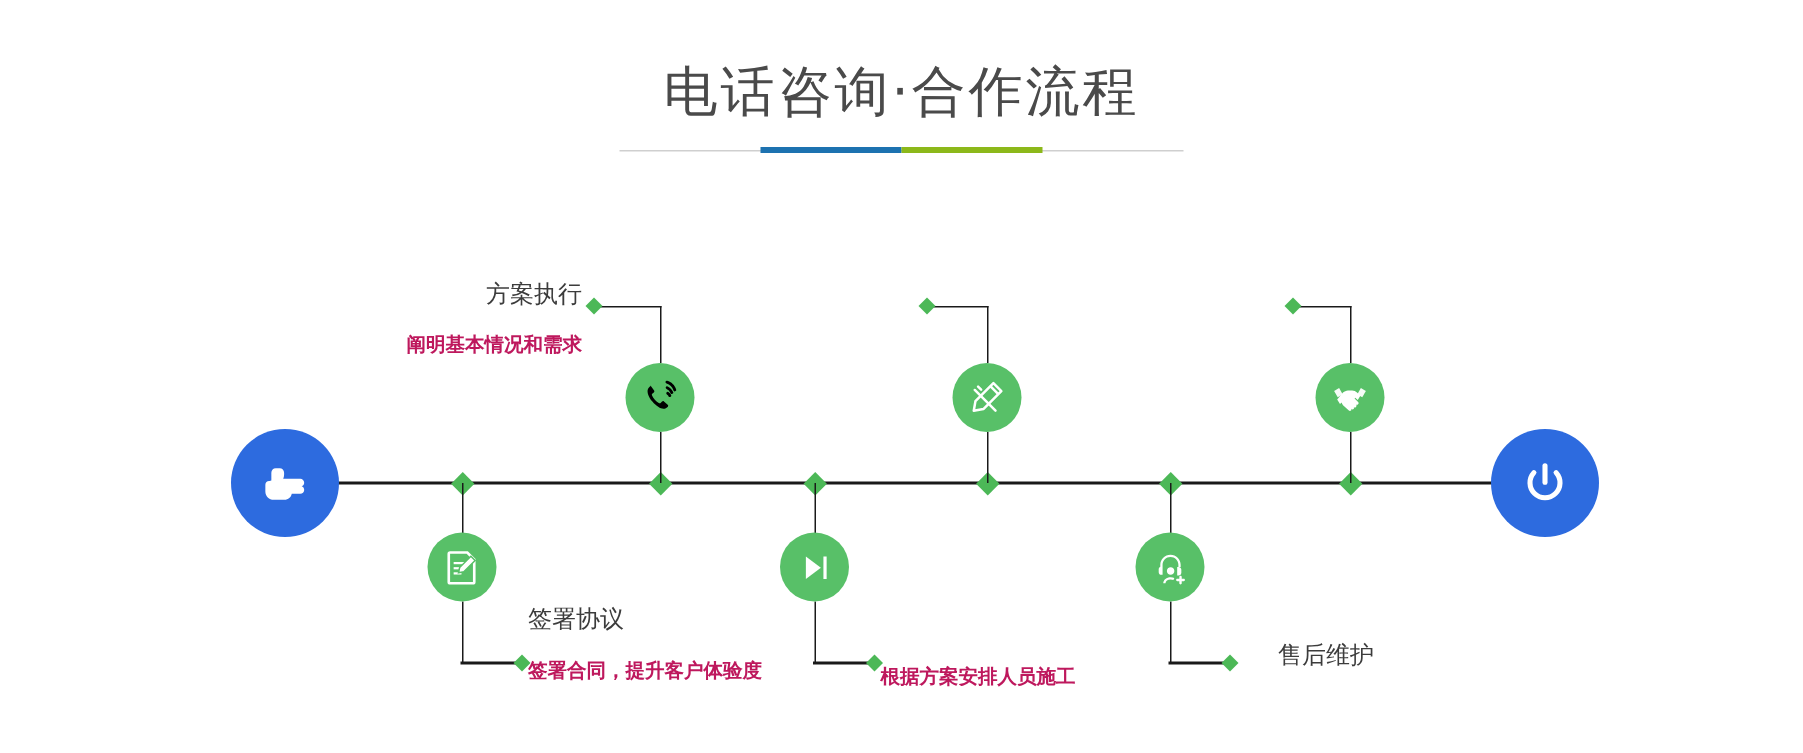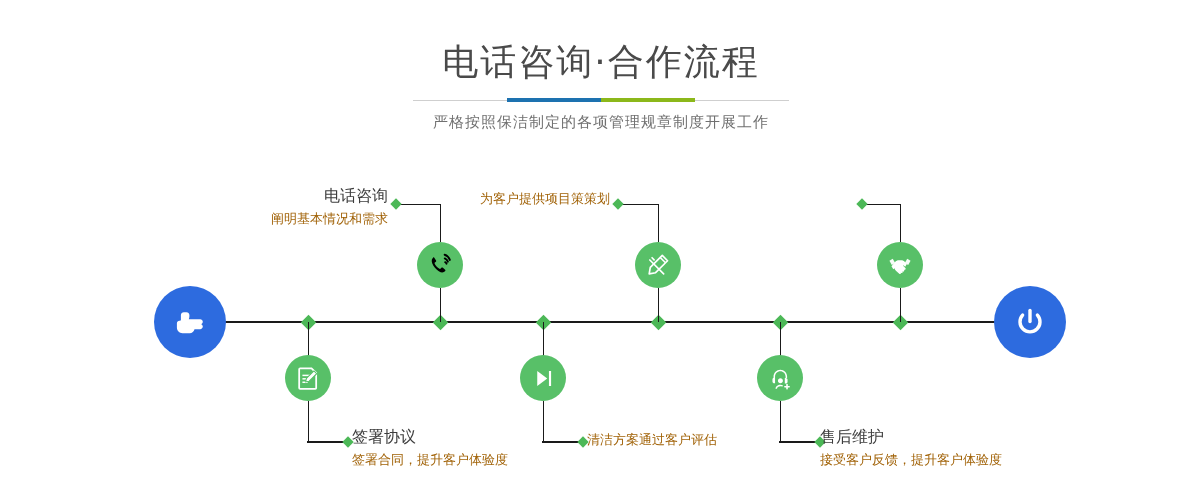--- a/index.html
+++ b/index.html
@@ -42,37 +42,36 @@
   .hline{position:absolute;height:1.6px;background:#1a1a1a;}
 
   .diamond{
     position:absolute;width:11px;height:11px;background:#4cb857;
     transform:rotate(45deg);
   }
   .diamond.small{width:8px;height:8px;}
 
   .label{position:absolute;white-space:nowrap;}
   .label .lab-title{font-size:16px;color:#3c3c3c;line-height:20px;}
-  .label .lab-sub{font-size:13px;color:#a16207;line-height:19px;margin-top:3px;}
+  .label .lab-sub{font-size:13px;color:#be185d;line-height:19px;margin-top:15px;font-weight:bold;}
   .label.right-align{text-align:right;}
   .label.left-align{text-align:left;}
 </style>
 </head>
 <body>
 
 <div class="page">
 
   <div class="header">
     <div class="title">电话咨询·合作流程</div>
     <div class="divider">
       <div class="base"></div>
       <div class="seg-blue"></div>
       <div class="seg-green"></div>
     </div>
-    <div class="subtitle">严格按照保洁制定的各项管理规章制度开展工作</div>
   </div>
 
   <div class="flow">
 
     <div class="axis"></div>
 
     <div class="endpoint" style="left:154px;top:286px;">
       <span>
         <svg width="40" height="40" viewBox="0 0 40 40">
           <g fill="#ffffff">
@@ -102,41 +101,41 @@
         <svg width="27" height="27" viewBox="0 0 28 28">
           <path d="M7.2 5.4c-.9.5-1.9 1.6-2.2 2.7-.5 1.9.5 5 3.2 8.2 2.7 3.2 5.6 5 7.6 5 1.2 0 2.4-.7 3.1-1.5.4-.5.3-.9-.1-1.3l-2.6-2.3c-.4-.4-.9-.3-1.3.1l-1 1c-.3.3-.6.3-1 .1-1-.5-2.1-1.4-3-2.4-.9-1-1.6-2.1-2-3.1-.2-.4-.1-.7.2-1l1.1-.9c.4-.3.5-.8.2-1.3l-2-2.9c-.3-.5-.8-.6-1.3-.4z"></path>
           <path d="M17.5 6.3a1 1 0 0 1 1.3-.5c1.6.7 3 2.1 3.7 3.7a1 1 0 1 1-1.8.8 5.7 5.7 0 0 0-2.7-2.7 1 1 0 0 1-.5-1.3z"></path>
           <path d="M17.9 10.2a1 1 0 0 1 1.3-.5c.8.4 1.5 1.1 1.9 1.9a1 1 0 1 1-1.8.8 2.3 2.3 0 0 0-.9-.9 1 1 0 0 1-.5-1.3z"></path>
           <path d="M17.3 2.6a1 1 0 0 1 1.2-.7c2.8.7 5.3 3.1 6.1 5.9a1 1 0 1 1-1.9.5 7.2 7.2 0 0 0-4.7-4.5 1 1 0 0 1-.7-1.2z"></path>
           <g fill="none"></g>
         </svg>
       </span>
     </div>
     <div class="label right-align" style="left:170px;top:186px;width:218px;">
-      <div class="lab-title">电话咨询</div>
+      <div class="lab-title">方案执行</div>
       <div class="lab-sub">阐明基本情况和需求</div>
     </div>
 
     <div class="diamond" style="left:302.5px;top:316.5px;"></div>
     <div class="vline" style="left:307.5px;top:322px;height:34px;"></div>
     <div class="vline" style="left:307.5px;top:401px;height:41px;"></div>
     <div class="hline" style="left:307px;top:441px;width:39px;"></div>
     <div class="diamond small" style="left:344px;top:438px;"></div>
     <div class="node" style="left:285px;top:355px;">
       <span>
         <svg width="26" height="26" viewBox="0 0 28 28">
           <path d="M5.5 3.6h12.3l5 5v16.1a1 1 0 0 1-1 1H5.5a1 1 0 0 1-1-1V4.6a1 1 0 0 1 1-1z" fill="none" stroke="#ffffff" stroke-width="1.9"></path>
           <rect x="8" y="10.4" width="8.2" height="1.6" fill="#ffffff"></rect>
           <rect x="8" y="14.1" width="8.2" height="1.6" fill="#ffffff"></rect>
           <rect x="8" y="17.8" width="5.6" height="1.6" fill="#ffffff"></rect>
           <path d="M20.4 6.3l3 3-8.1 8.1-3.8.8.8-3.8 8.1-8.1z" fill="#ffffff" stroke="#58c068" stroke-width="1.1"></path>
         </svg>
       </span>
     </div>
-    <div class="label left-align" style="left:352px;top:427px;width:260px;">
+    <div class="label left-align" style="left:352px;top:403px;width:260px;">
       <div class="lab-title">签署协议</div>
       <div class="lab-sub">签署合同，提升客户体验度</div>
     </div>
 
     <div class="diamond" style="left:652.5px;top:316.5px;"></div>
     <div class="vline" style="left:657.5px;top:288px;height:34px;"></div>
     <div class="vline" style="left:657.5px;top:204px;height:38px;"></div>
     <div class="hline" style="left:618px;top:203.5px;width:41px;"></div>
     <div class="diamond small" style="left:614px;top:200px;"></div>
     <div class="node" style="left:635px;top:242px;">
@@ -153,38 +152,37 @@
           <g stroke="#ffffff" stroke-width="1.8" fill="none" stroke-linecap="round">
             <path d="M5.2 8.6l14.9 14.9"></path>
             <path d="M7.6 6.2l2.2 2.2"></path>
             <path d="M4.2 9.6l2.2 2.2" opacity="0"></path>
           </g>
           <path d="M4.1 7.6l3.4-3.4 2.3 2.3-3.4 3.4z" fill="#ffffff" opacity="0"></path>
         </svg>
       </span>
     </div>
     <div class="label right-align" style="left:400px;top:186px;width:210px;">
-      <div class="lab-sub">为客户提供项目策策划</div>
     </div>
 
     <div class="diamond" style="left:537.5px;top:316.5px;"></div>
     <div class="vline" style="left:542.5px;top:322px;height:34px;"></div>
     <div class="vline" style="left:542.5px;top:401px;height:41px;"></div>
     <div class="hline" style="left:542px;top:441px;width:39px;"></div>
     <div class="diamond small" style="left:579px;top:438px;"></div>
     <div class="node" style="left:520px;top:355px;">
       <span>
         <svg width="25" height="25" viewBox="0 0 28 28">
           <path d="M7 5.6l11.2 8.4L7 22.4z" fill="#ffffff"></path>
           <rect x="20.1" y="5.6" width="2.4" height="16.8" fill="#ffffff"></rect>
         </svg>
       </span>
     </div>
     <div class="label left-align" style="left:587px;top:427px;width:260px;">
-      <div class="lab-sub">清洁方案通过客户评估</div>
+      <div class="lab-sub">根据方案安排人员施工</div>
     </div>
 
     <div class="diamond" style="left:894.5px;top:316.5px;"></div>
     <div class="vline" style="left:899.5px;top:288px;height:34px;"></div>
     <div class="vline" style="left:899.5px;top:204px;height:38px;"></div>
     <div class="hline" style="left:862px;top:203.5px;width:39px;"></div>
     <div class="diamond small" style="left:858px;top:200px;"></div>
     <div class="node" style="left:877px;top:242px;">
       <span>
         <svg width="26" height="26" viewBox="0 0 28 28">
@@ -210,19 +208,18 @@
             <path d="M18.8 13.4h1.1c1.1 0 2 .9 2 2v2.3c0 1.1-.9 2-2 2h-1.1z"></path>
             <path d="M10.3 21.5c1.1-.9 2.3-1.3 3.6-1.3 1 0 1.9.2 2.8.7l-.5 1.6c-.7-.4-1.5-.6-2.3-.6-1.5 0-2.9.6-3.9 1.7l-1.1-1c.4-.4.9-.8 1.4-1.1z" opacity="0"></path>
             <path d="M13.9 14.8c1.5 0 2.7 1.2 2.7 2.7s-1.2 2.7-2.7 2.7-2.7-1.2-2.7-2.7 1.2-2.7 2.7-2.7z" opacity="0"></path>
             <path d="M7.9 24.3c0-2.9 2.7-5 6-5 .9 0 1.8.2 2.6.5l-.6 1.6c-.6-.2-1.3-.4-2-.4-2.4 0-4.3 1.4-4.3 3.3z" opacity="0"></path>
             <path d="M21.3 19.9c.5 0 .9.4.9.9v1.5h1.5c.5 0 .9.4.9.9s-.4.9-.9.9h-1.5v1.5c0 .5-.4.9-.9.9s-.9-.4-.9-.9v-1.5h-1.5c-.5 0-.9-.4-.9-.9s.4-.9.9-.9h1.5v-1.5c0-.5.4-.9.9-.9z"></path>
             <path d="M13.9 13.6c1.6 0 2.8 1.3 2.8 2.8s-1.3 2.8-2.8 2.8-2.8-1.3-2.8-2.8 1.3-2.8 2.8-2.8zM8.4 25.6c0-2.7 2.5-4.6 5.5-4.6 1 0 2 .2 2.8.6l-.7 1.6c-.6-.3-1.3-.5-2.1-.5-2.2 0-3.8 1.2-3.8 2.9z"></path>
           </g>
         </svg>
       </span>
     </div>
-    <div class="label left-align" style="left:820px;top:427px;width:280px;">
+    <div class="label left-align" style="left:852px;top:427px;width:280px;">
       <div class="lab-title">售后维护</div>
-      <div class="lab-sub">接受客户反馈，提升客户体验度</div>
     </div>
 
   </div>
 </div>
 
 </body></html>

